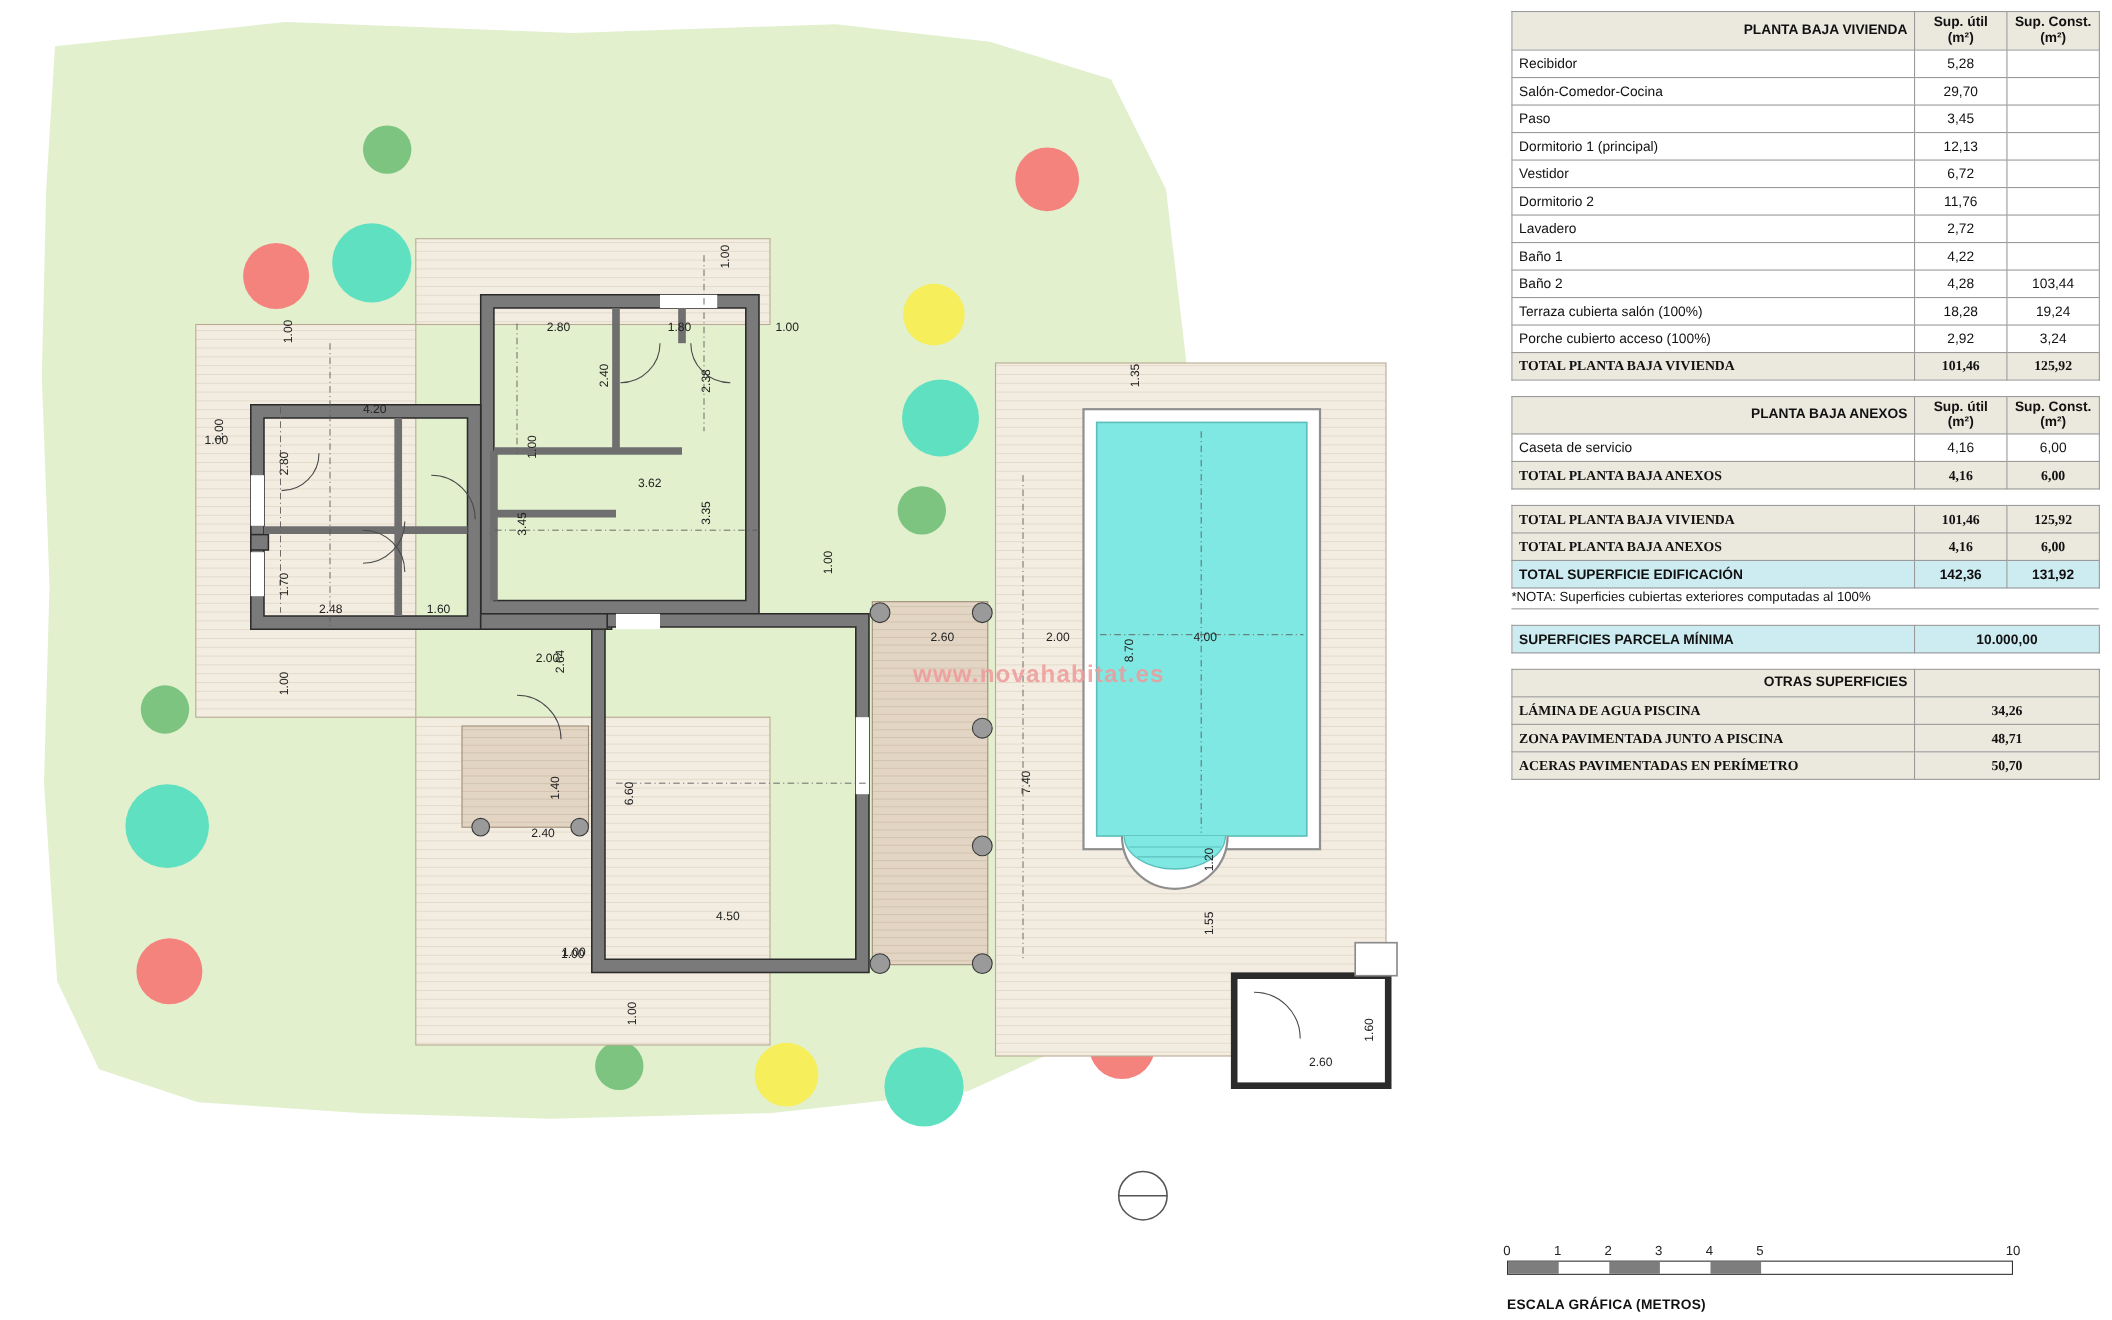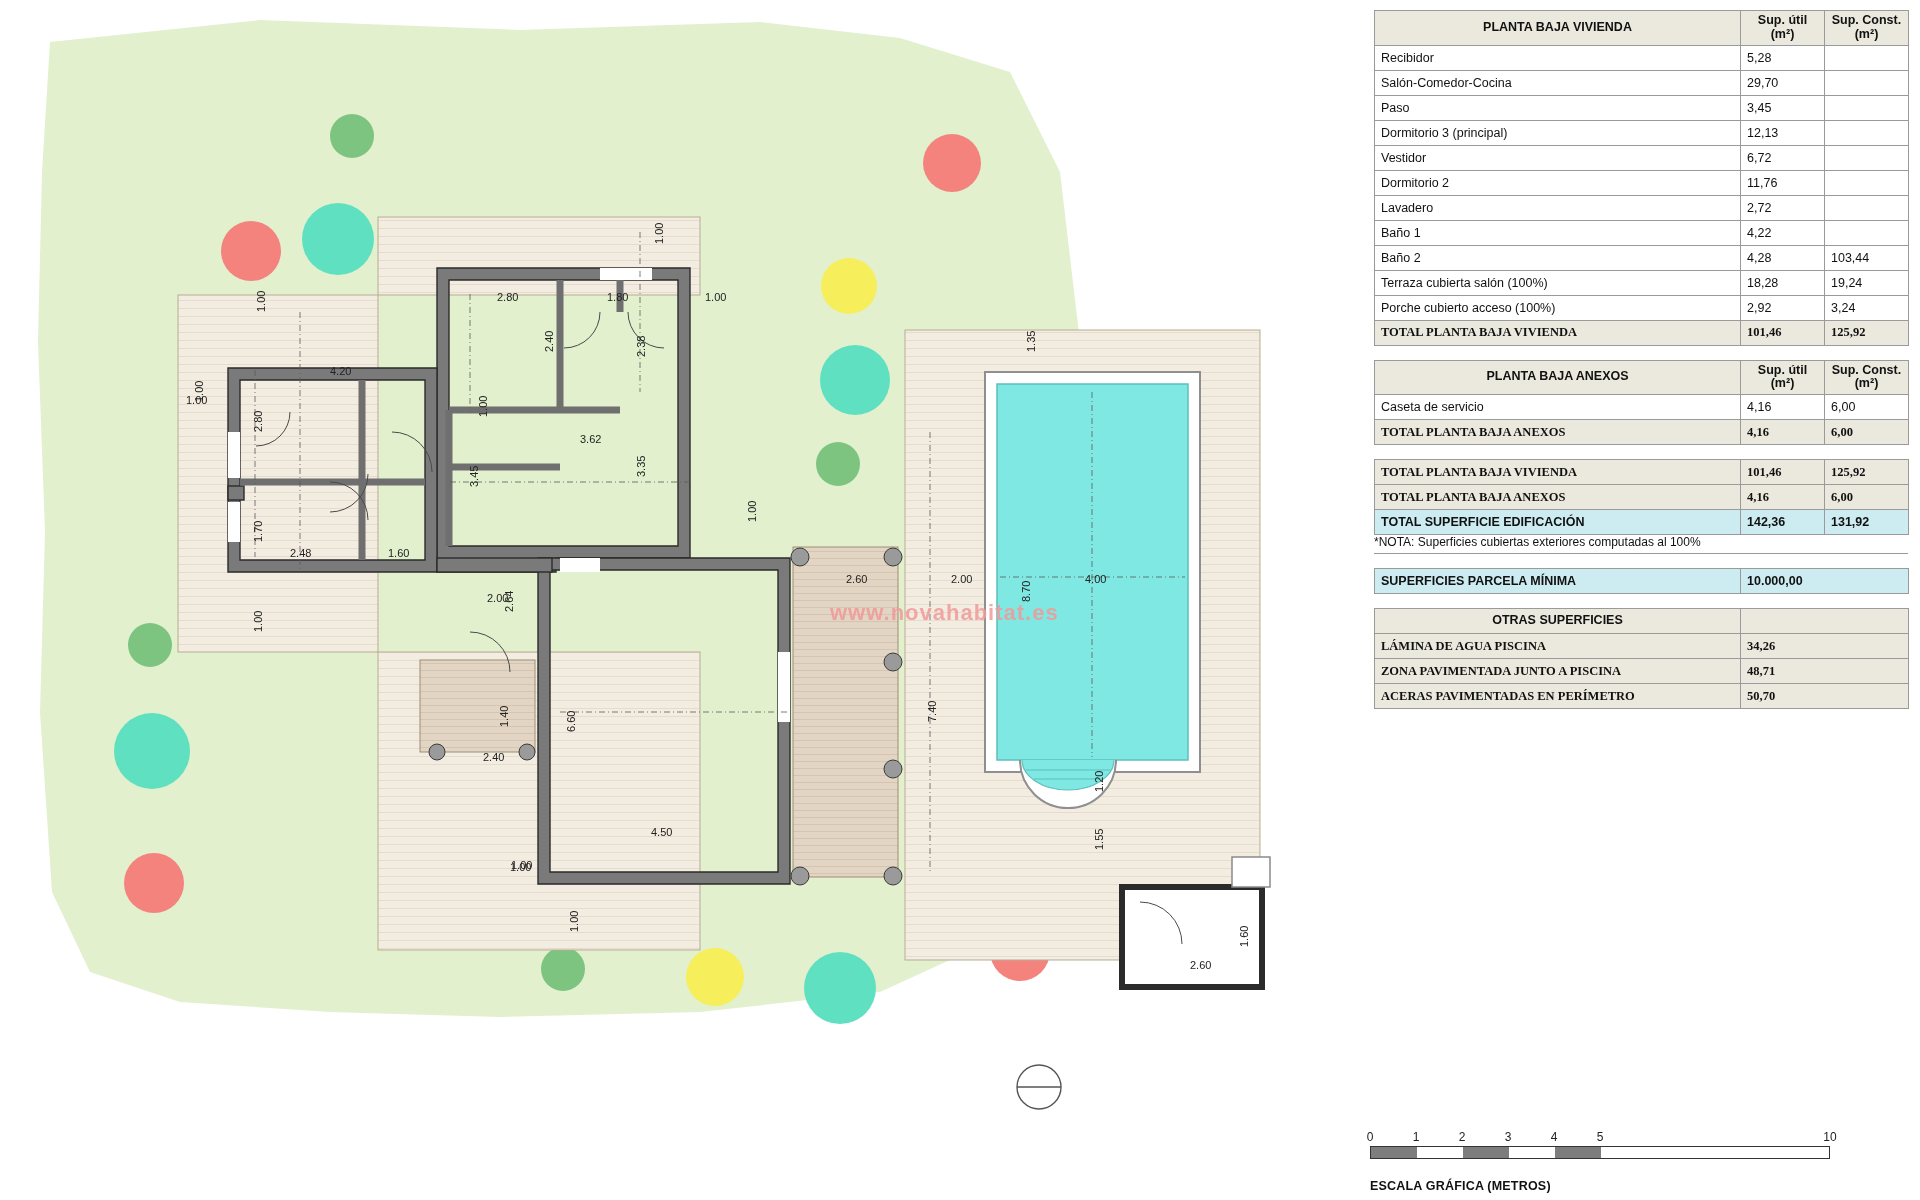--- a/index.html
+++ b/index.html
@@ -97,22 +97,22 @@
     padding: 3px 6px;
     height: 18px;
     vertical-align: middle;
   }
   .hdr td {
     background: #ebe9de;
     font-weight: bold;
     text-align: center;
     line-height: 1.1;
   }
-  .hdr td.left { text-align: center; margin-left: 20px; }
-  td.num { text-align: left; width: 84px; }
+  .hdr td.left { text-align: right; margin-left: 20px; }
+  td.num { text-align: center; width: 84px; }
   td.lbl { text-align: left; }
   tr.total td {
     background: #ebe9de;
     font-weight: bold;
     font-family: Liberation Serif, serif;
   }
   tr.hl td {
     background: #cdecf2;
     font-weight: bold;
   }
@@ -364,21 +364,21 @@
       <td class="lbl">Salón-Comedor-Cocina</td>
       <td class="num">29,70</td>
       <td class="num"></td>
     </tr>
     <tr class="plain">
       <td class="lbl">Paso</td>
       <td class="num">3,45</td>
       <td class="num"></td>
     </tr>
     <tr class="plain">
-      <td class="lbl">Dormitorio 3 (principal)</td>
+      <td class="lbl">Dormitorio 1 (principal)</td>
       <td class="num">12,13</td>
       <td class="num"></td>
     </tr>
     <tr class="plain">
       <td class="lbl">Vestidor</td>
       <td class="num">6,72</td>
       <td class="num"></td>
     </tr>
     <tr class="plain">
       <td class="lbl">Dormitorio 2</td>

